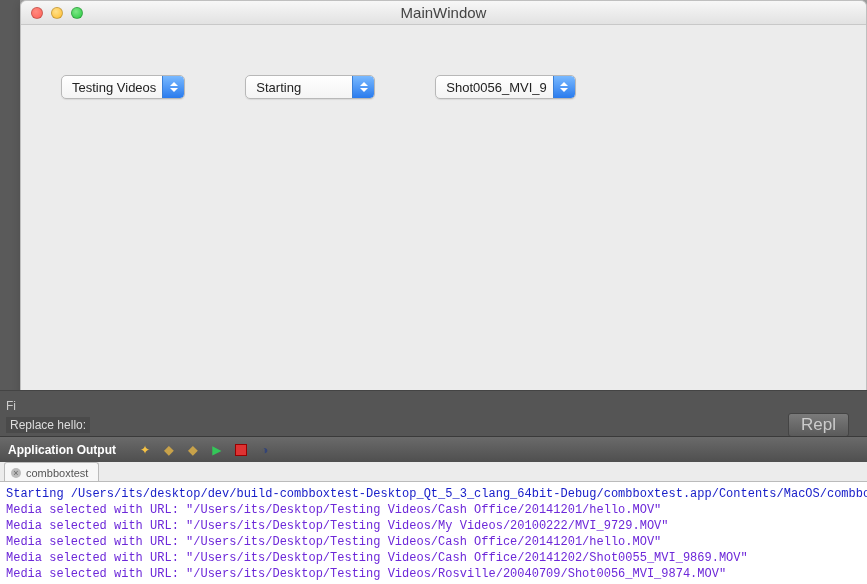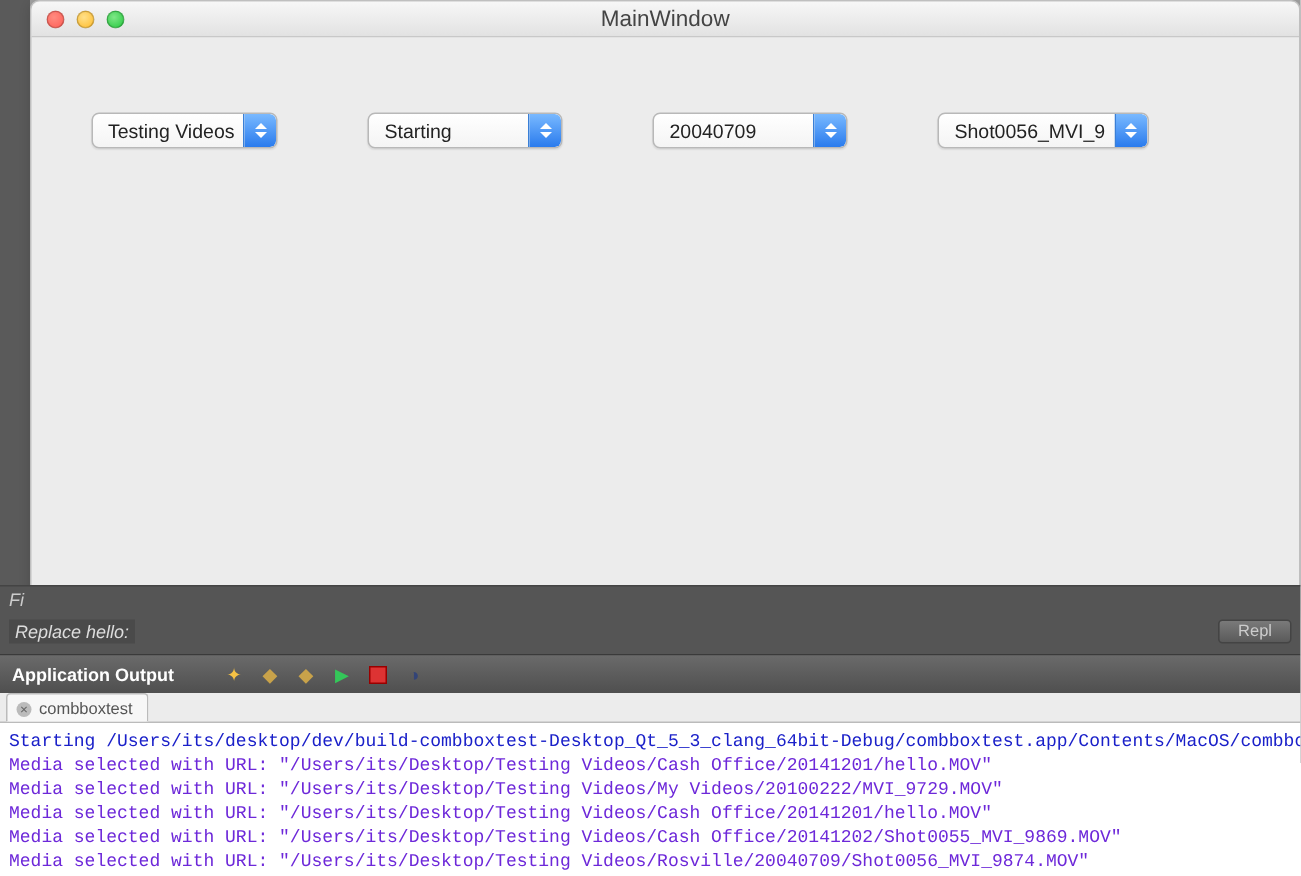--- a/index.html
+++ b/index.html
@@ -114,47 +114,47 @@
 .find-replace-strip {
   position: absolute;
   left: 0; top: 390px;
   width: 867px; height: 46px;
   background: #555;
   border-top: 1px solid #444;
   color: #ccc;
   font-size: 12px;
   padding: 2px 6px;
 }
-.find-replace-strip .row { height: 20px; display: flex; align-items: flex-start; font-style: italic; }
+.find-replace-strip .row { height: 20px; display: flex; align-items: flex-end; }
 .find-replace-strip .replace-lbl {
   color: #ddd;
   background: #4a4a4a;
   padding: 1px 4px;
 }
 .replace-btn {
   position: absolute;
-  right: 6px; top: 22px;
+  right: 18px; top: 22px;
   background: linear-gradient(#7a7a7a,#5a5a5a);
   border: 1px solid #444;
   color: #ccc;
-  font-size: 11px;
+  font-size: 17px;
   padding: 1px 12px;
   border-radius: 3px;
 }
 
 .output-header {
   position: absolute;
   left: 0; top: 436px;
   width: 867px; height: 26px;
   background: linear-gradient(#6a6a6a, #4f4f4f);
   border-top: 1px solid #3a3a3a;
   display: flex;
   align-items: center;
   padding: 0 8px;
-  gap: 26px;
+  gap: 15px;
 }
 .output-header .label {
   color: #fff;
   font-weight: bold;
   font-size: 12px;
 }
 .tool-icons { display: flex; gap: 8px; align-items: center; margin-left: 6px; }
 .tool-ic { width: 16px; height: 16px; display: flex; align-items: center; justify-content: center; font-size: 12px; }
 .ic-clear { color: #f6c244; }
 .ic-left, .ic-right { color: #c8a24a; font-weight: bold; }
@@ -224,24 +224,20 @@
     </div>
     <div class="title">MainWindow</div>
   </div>
   <div class="window-body">
     <div class="combobox">
       <span>Testing Videos</span>
       <span class="arrow-btn"></span>
     </div>
     <div class="combobox" style="min-width:130px">
       <span>Starting</span>
-      <span class="arrow-btn"></span>
-    </div>
-    <div class="combobox" style="min-width:130px">
-      <span>20040709</span>
       <span class="arrow-btn"></span>
     </div>
     <div class="combobox" style="min-width:130px">
       <span>Shot0056_MVI_9</span>
       <span class="arrow-btn"></span>
     </div>
   </div>
 </div>
 
 <div class="find-replace-strip">

